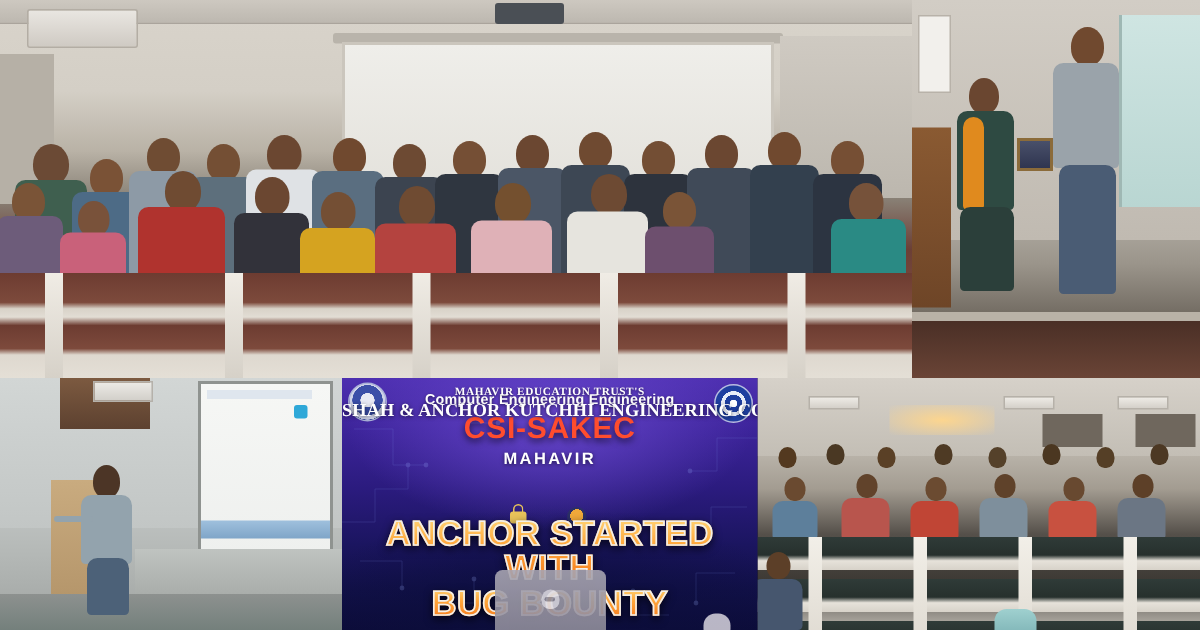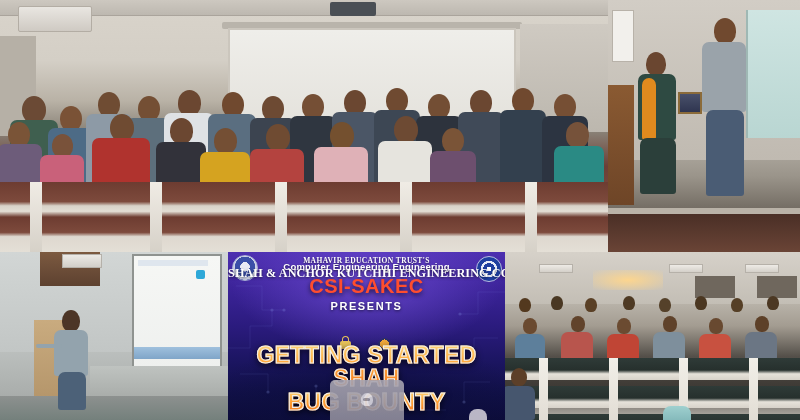--- a/index.html
+++ b/index.html
@@ -353,30 +353,30 @@
     <div class="logo left"></div>
     <div class="logo right"></div>
 
     <div class="hdr-wrap">
       <div class="trust">MAHAVIR EDUCATION TRUST'S</div>
       <div class="college">SHAH &amp; ANCHOR KUTCHHI ENGINEERING COLLEGE</div>
     </div>
 
     <div class="dept">Computer Engineering Engineering</div>
     <div class="csi">CSI-SAKEC</div>
-    <div class="presents">PRESENTS</div>
+    <div class="presents">MAHAVIR</div>
 
     <div class="lockicon" style="left:112px; top:84px;">
       <div class="shackle"></div>
         <div class="body"></div>
     </div>
     <div class="bug" style="left:150px; top:86px; background:radial-gradient(circle at 50% 45%, #f0a93a 0 45%, #2b2f66 46% 100%);"></div>
 
     <div class="title">
-      <span class="l1">GETTING STARTED SHAH</span>
+      <span class="l1">ANCHOR STARTED WITH</span>
       <span class="l2">BUG BOUNTY</span>
     </div>
 
     <div class="laptop">
       <div class="skull"></div>
     </div>
     <div class="mouse"></div>
 
     <div class="footnote"></div>
   </div>

